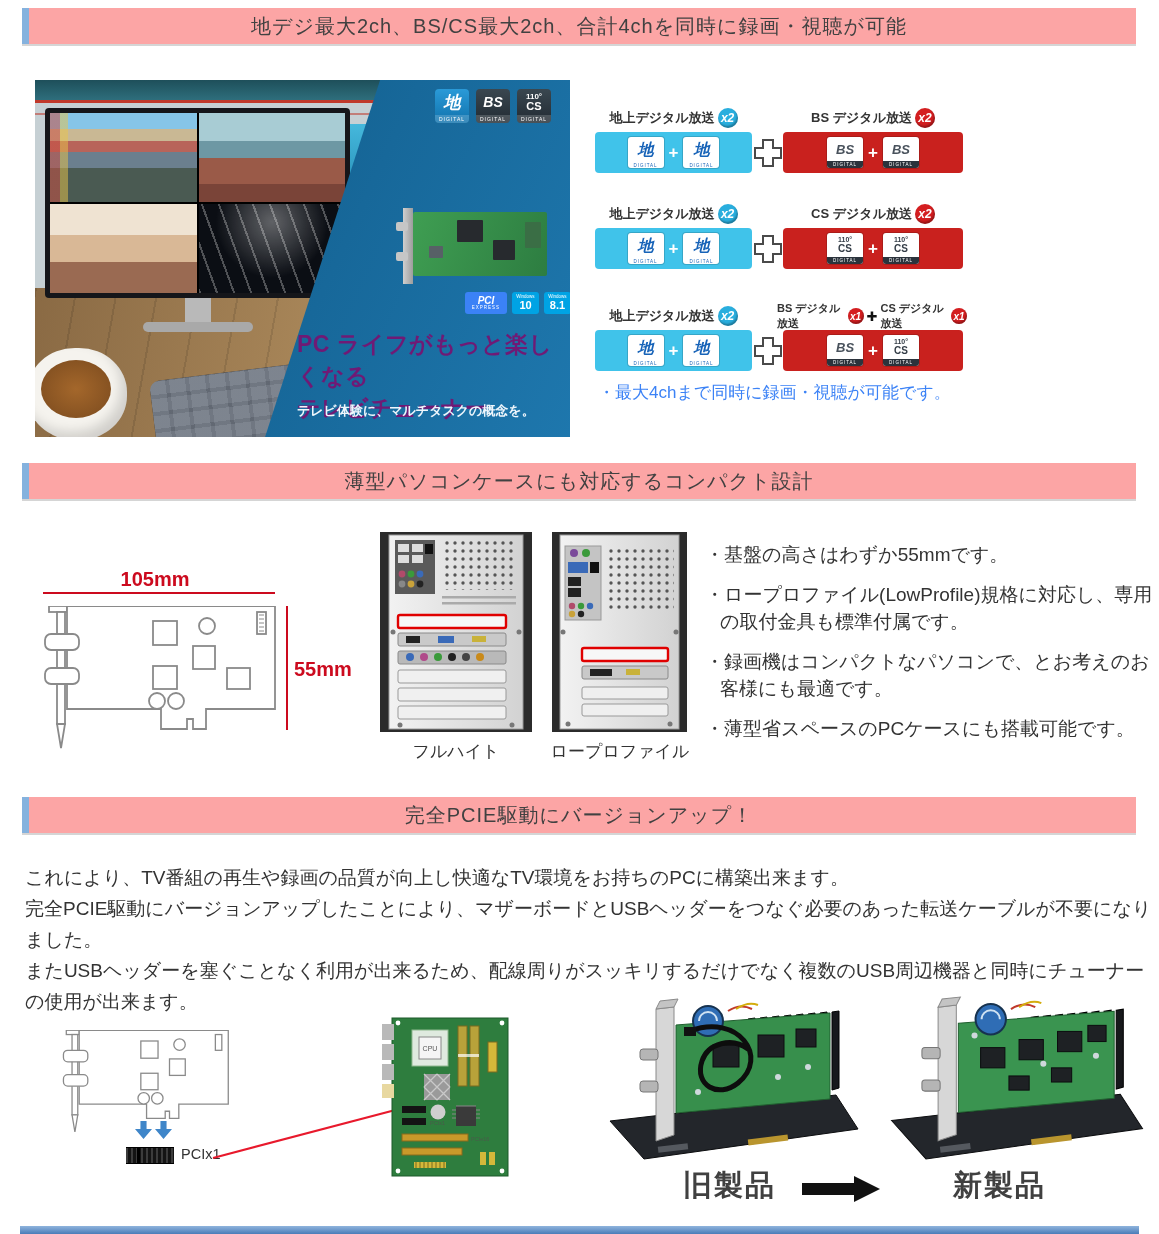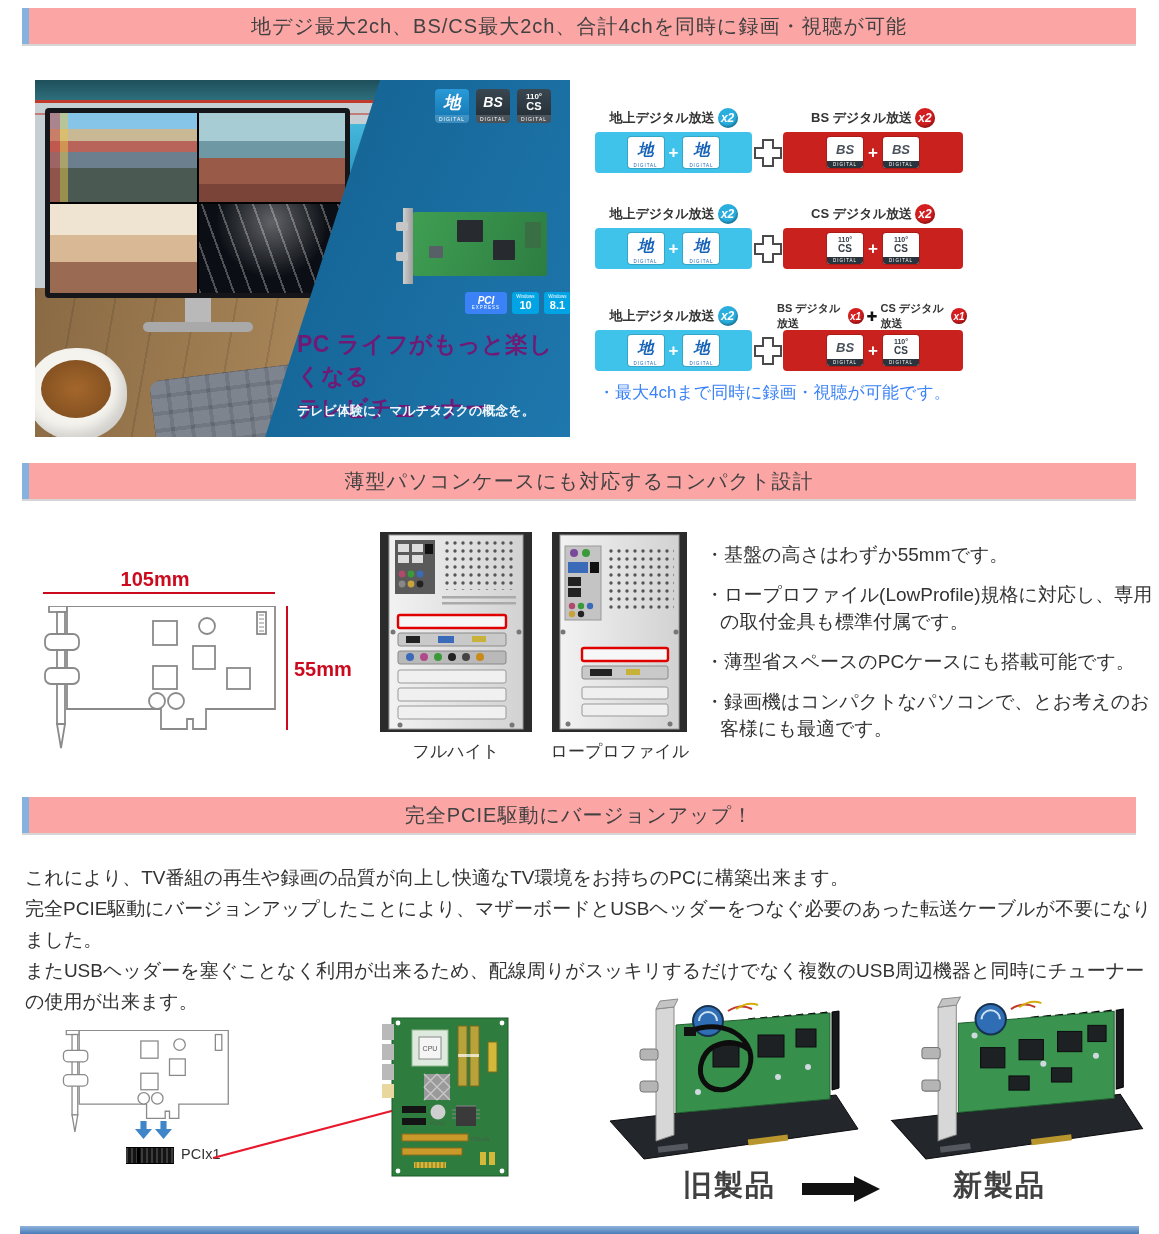--- a/index.html
+++ b/index.html
@@ -457,22 +457,22 @@
     <circle cx="11" cy="100" r="2.5" fill="#777"></circle>
       <circle cx="124" cy="100" r="2.5" fill="#777"></circle>
     <circle cx="16" cy="192" r="2.5" fill="#777"></circle>
       <circle cx="118" cy="192" r="2.5" fill="#777"></circle>
   </svg>
   <div class="case-label" style="left:545px;width:150px;">ロープロファイル</div>
 
   <div class="bullets">
     <div class="bl">・基盤の高さはわずか55mmです。</div>
     <div class="bl">・ロープロファイル(LowProfile)規格に対応し、専用の取付金具も標準付属です。</div>
+    <div class="bl">・録画機はコンパクトなパソコンで、とお考えのお客様にも最適です。</div>
     <div class="bl">・薄型省スペースのPCケースにも搭載可能です。</div>
-    <div class="bl">・録画機はコンパクトなパソコンで、とお考えのお客様にも最適です。</div>
   </div>
 
   <div class="sec-header" style="top:797px;">
     <span class="accent"></span>
     <span class="sec-title">完全PCIE駆動にバージョンアップ！</span>
   </div>
 
   <div class="para">
     <div>これにより、TV番組の再生や録画の品質が向上し快適なTV環境をお持ちのPCに構築出来ます。</div>
     <div>完全PCIE駆動にバージョンアップしたことにより、マザーボードとUSBヘッダーをつなぐ必要のあった転送ケーブルが不要になりました。</div>

